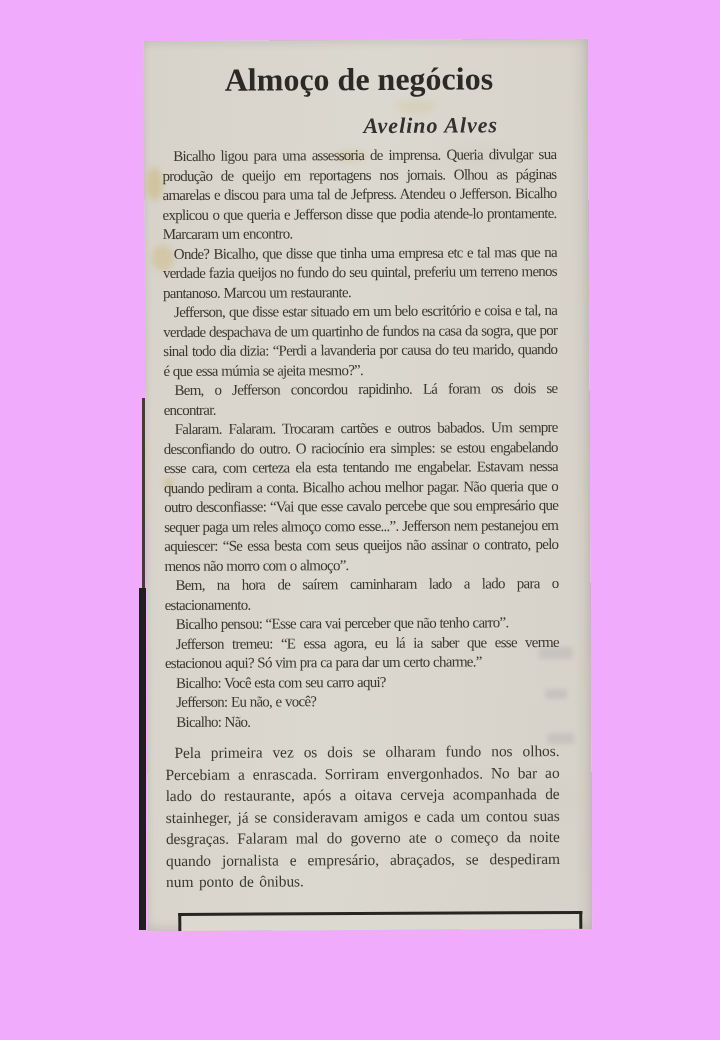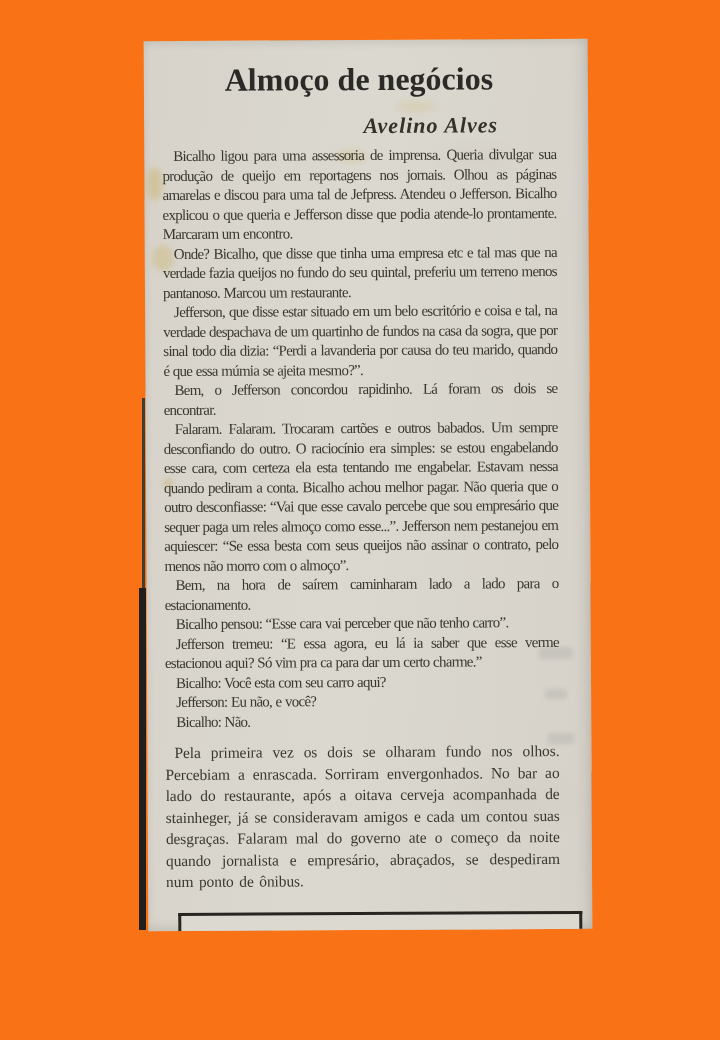--- a/index.html
+++ b/index.html
@@ -1,20 +1,20 @@
 <!DOCTYPE html>
 <html><head>
 <meta charset="utf-8">
 <style>
   html,body{margin:0;padding:0;}
   body{
     width:720px;height:1040px;background:#ffffff;position:relative;
     font-family:"Liberation Serif","DejaVu Serif",serif;overflow:hidden;
   }
-  .scan-page{position:absolute;inset:0;background:#f97316;overflow:hidden;}
+  .scan-page{position:absolute;inset:0;background:#f0abfc;overflow:hidden;}
 
   
   .paper{
     position:absolute;left:146px;top:40px;width:444px;height:890px;
     background:
       radial-gradient(70px 32px at 330px 118px, rgba(125,112,88,.05), transparent 70%),
       radial-gradient(90px 45px at 110px 500px, rgba(125,112,88,.04), transparent 70%),
       radial-gradient(120px 60px at 360px 760px, rgba(110,105,95,.05), transparent 70%),
       linear-gradient(94deg,#d7d3ca 0%,#dbd8d0 45%,#d6d2c9 100%);
     transform:rotate(-0.3deg);

